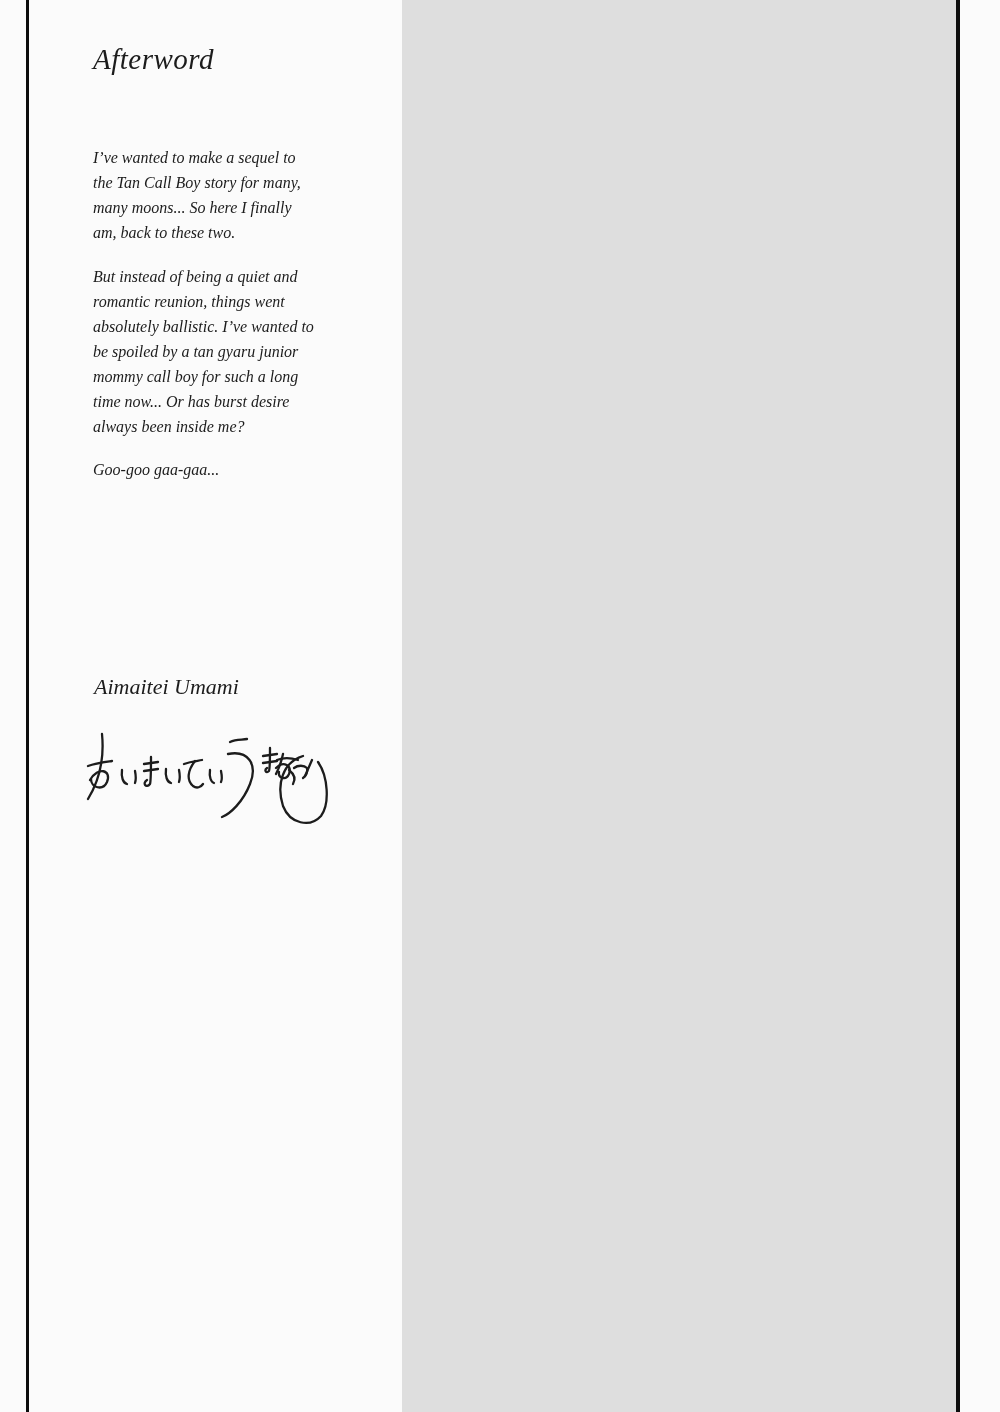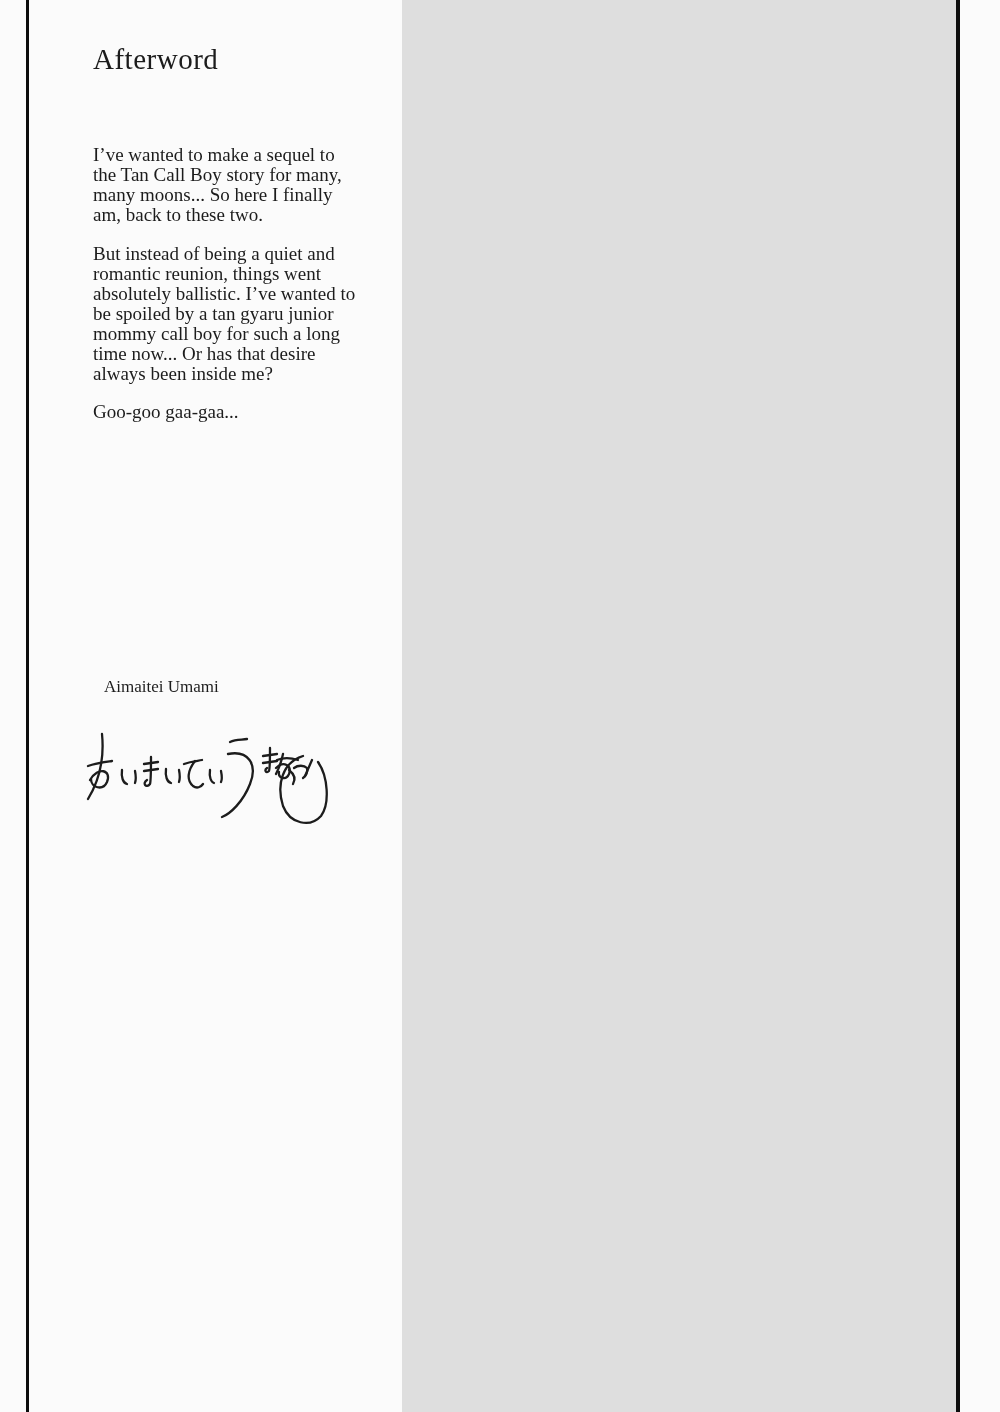--- a/index.html
+++ b/index.html
@@ -14,20 +14,21 @@
     background:var(--paper);
     font-family:"Liberation Serif","DejaVu Serif",serif;
     color:var(--text);
     overflow:hidden;
     position:relative;
   }
   .page{
     position:absolute;
     left:0;top:0;width:1000px;height:1412px;
     background:var(--paper);
+    font-style:italic;
   }
   .rule-v{
     position:absolute;top:0;height:100%;
     background:var(--rule);
   }
   .rule-left{left:26px;width:3px;}
   .rule-right{left:956px;width:4px;}
   .gray-panel{
     position:absolute;top:0;left:402px;width:554px;height:100%;
     background:var(--panel);
@@ -40,30 +41,30 @@
     line-height:1.1;
     letter-spacing:0.5px;
     color:var(--text);
   }
   .text-col{
     position:absolute;
     left:93px;top:145px;
     width:270px;
   }
   .text-col p{
-    font-size:19px;
-    line-height:20px;
+    font-size:16px;
+    line-height:25px;
     white-space:pre-line;
     margin:0 0 18.6px 0;
     color:var(--text);
   }
   .author{
     position:absolute;
-    left:104px;top:678px;
-    font-size:17px;
+    left:94px;top:678px;
+    font-size:22px;
     line-height:18.6px;
     color:var(--text);
   }
   .signature{
     position:absolute;
     left:78px;top:724px;
     width:250px;height:108px;
   }
   .signature path{
     fill:none;
@@ -87,21 +88,21 @@
   <div class="text-col">
     <p>I’ve wanted to make a sequel to
 the Tan Call Boy story for many,
 many moons... So here I finally
 am, back to these two.</p>
     <p>But instead of being a quiet and
 romantic reunion, things went
 absolutely ballistic. I’ve wanted to
 be spoiled by a tan gyaru junior
 mommy call boy for such a long
-time now... Or has that desire
+time now... Or has burst desire
 always been inside me?</p>
     <p>Goo-goo gaa-gaa...</p>
   </div>
 
   <div class="author">Aimaitei Umami</div>
 
   <svg class="signature" viewBox="0 0 250 108" aria-label="handwritten signature">
 
     <path d="M10,42 C18,39 27,38 34,37"></path>
     <path d="M24,10 C26,30 24,52 10,75"></path>

